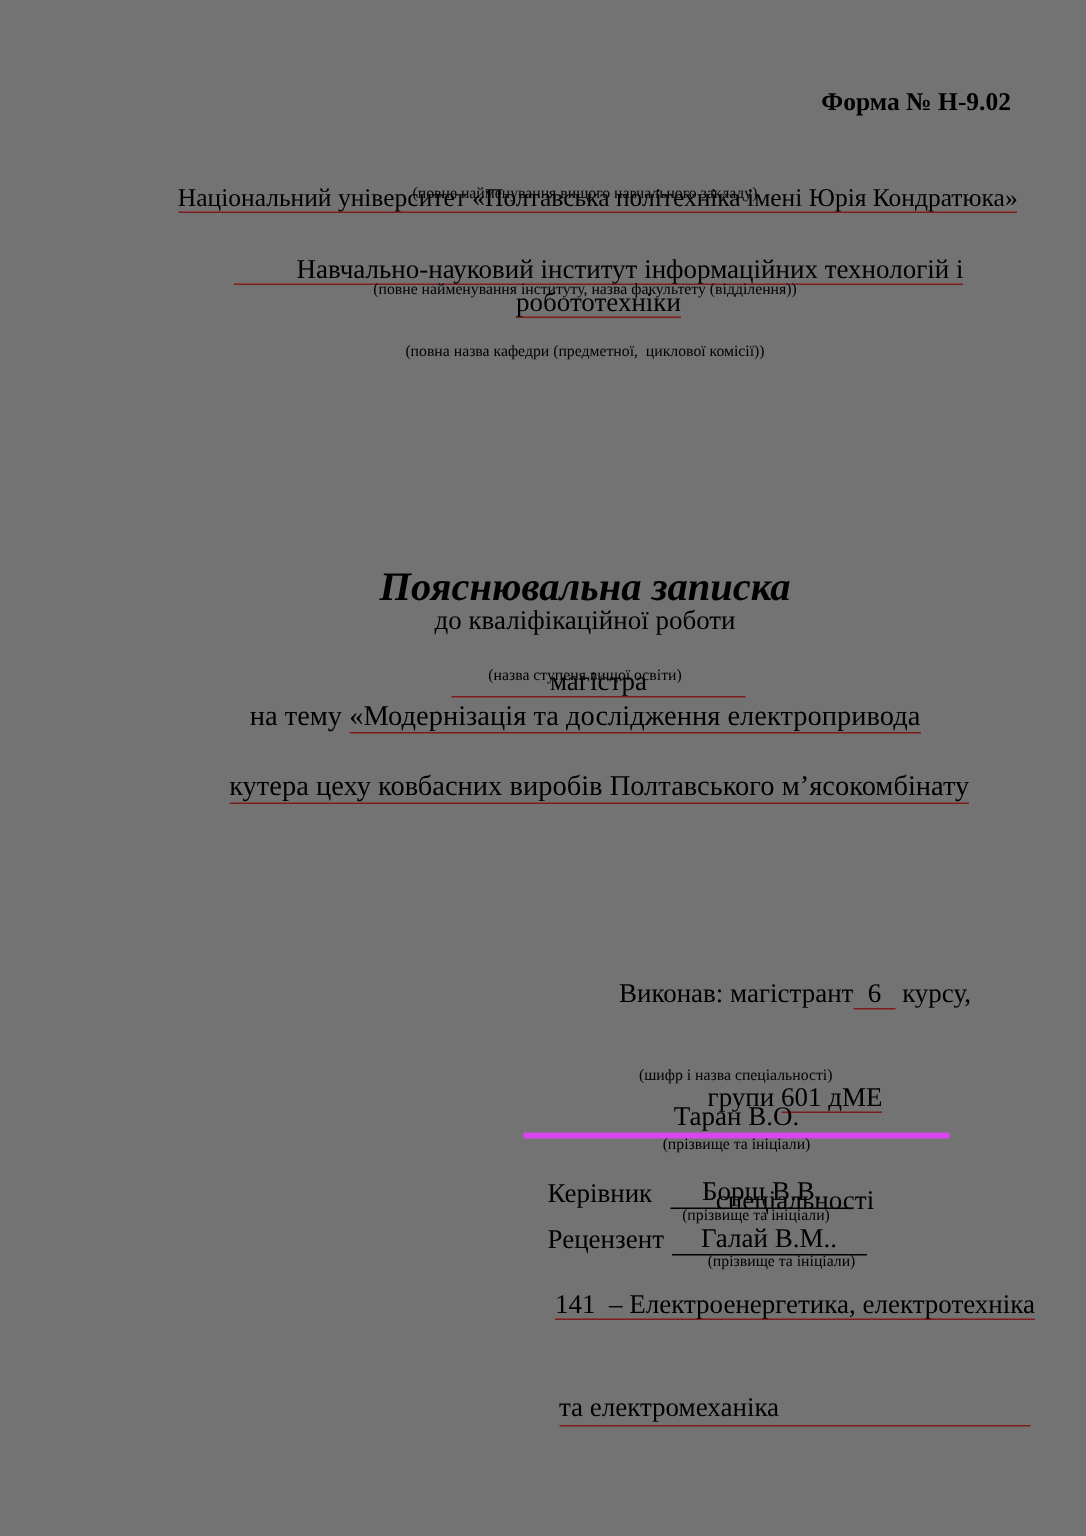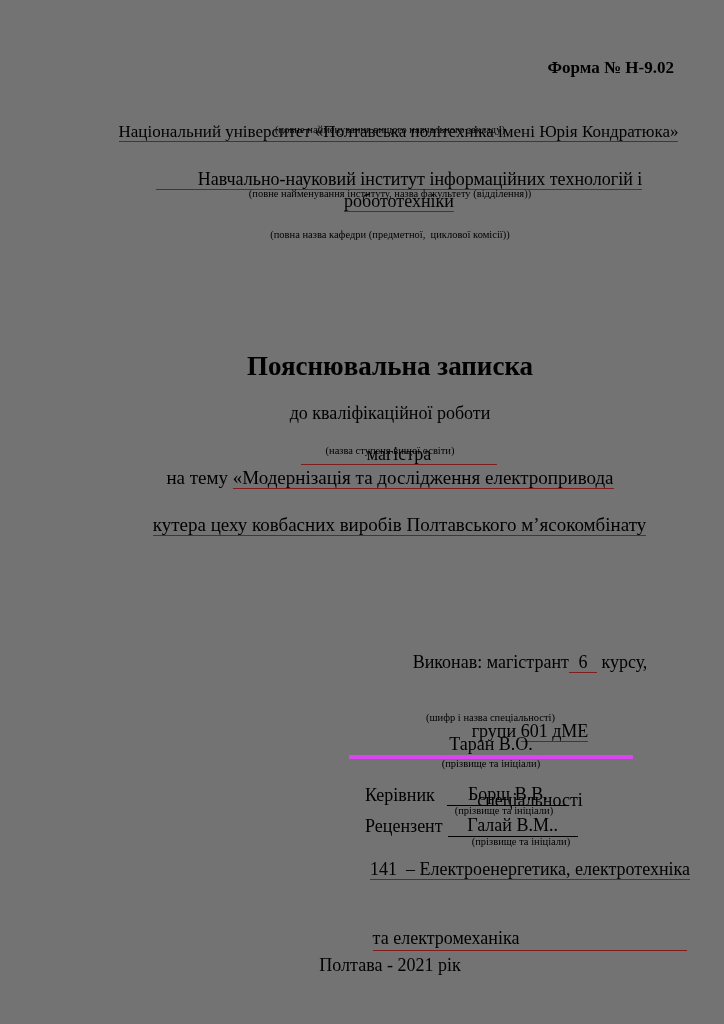--- a/index.html
+++ b/index.html
@@ -33,21 +33,21 @@
   .h-uni   { top: 102px; font-size: 17px; }
   .h-inst1 { top: 148px; font-size: 18px; }
   .h-inst1 .u { padding-left: 42px; }
   .h-inst2 { top: 170px; font-size: 18px; }
   .h-dept  { top: 211px; font-size: 18px; }
   .h-dept .u { padding: 0 44px; }
   .caption { font-size: 10.5px; color: #000; }
   .cap-uni  { top: 124px; }
   .cap-inst { top: 188px; }
   .cap-dept { top: 229px; }
-  .doc-title    { top: 351px; font-size: 27px; font-weight: bold; }
+  .doc-title    { top: 376px; font-size: 27px; font-weight: bold; font-style: italic; }
   .doc-subtitle { top: 403px; font-size: 18px; }
   .degree       { top: 423px; font-size: 18px; }
   .degree .u { padding: 0 66px; }
   .cap-degree   { top: 445px; }
   .topic1 { top: 467px; font-size: 19px; }
   .topic2 { top: 492px; font-size: 19px; }
   .executor {
     position: absolute;
     left: 365px;
     top: 605px;
@@ -161,15 +161,14 @@
 
   <div class="sig-line">Таран В.О.</div>
   <div class="caption cap-name">(прізвище та ініціали)</div>
 
   <div class="person-row supervisor-row"><span>Керівник</span><span class="sig">Борщ В.В.</span></div>
   <div class="caption cap-supervisor">(прізвище та ініціали)</div>
 
   <div class="person-row reviewer-row"><span>Рецензент</span><span class="sig">Галай В.М..</span></div>
   <div class="caption cap-reviewer">(прізвище та ініціали)</div>
 
-  <div class="row footer">Полтава - 2021 рік</div>
 
 </div>
 
 </body></html>

